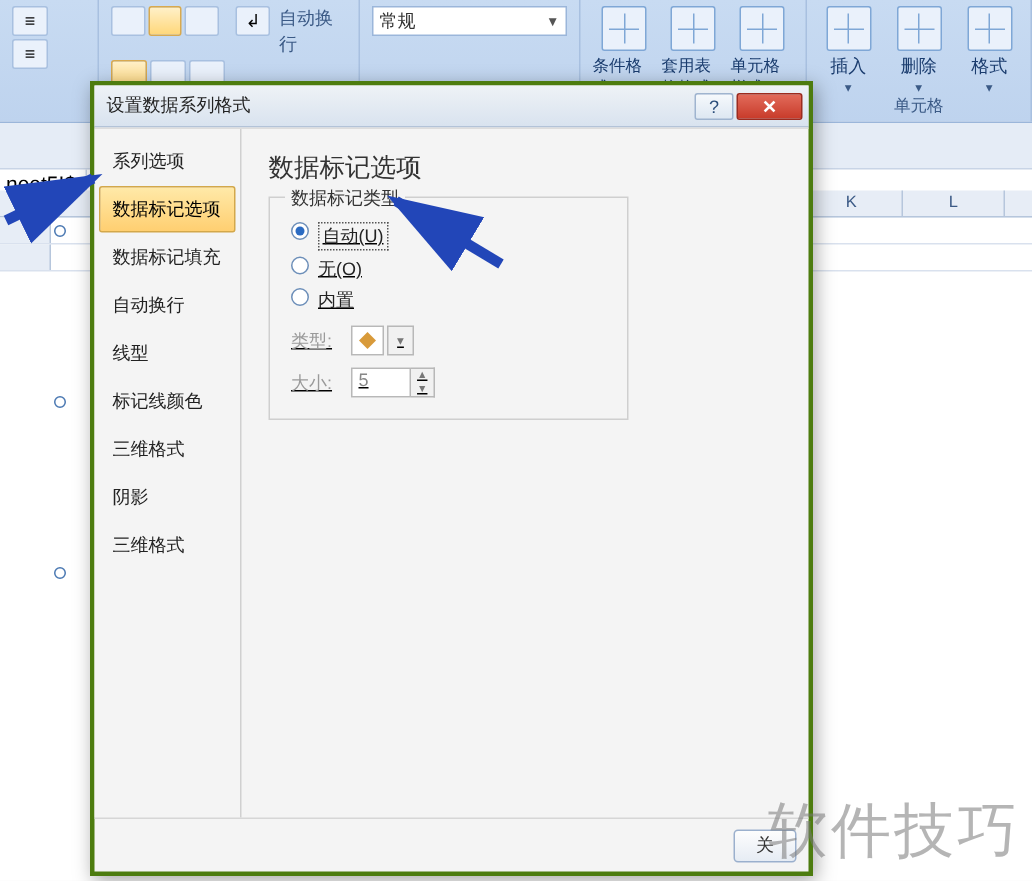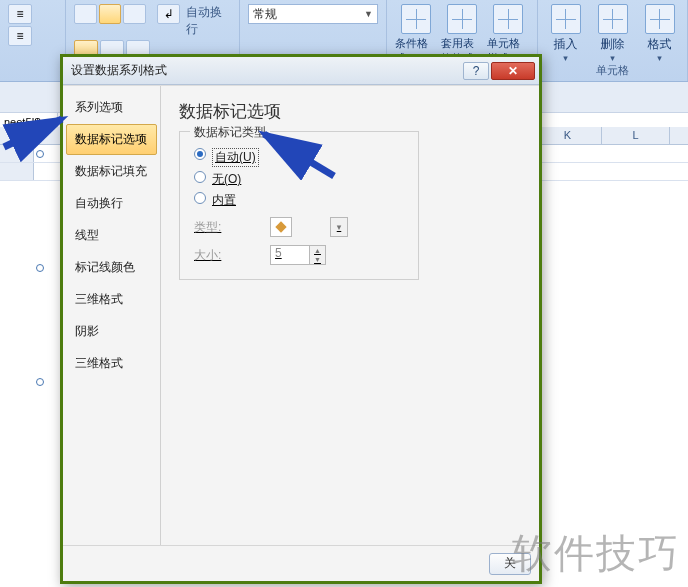--- a/index.html
+++ b/index.html
@@ -88,21 +88,21 @@
     border-bottom: 1px solid #9bb6da;
   }
   .fx-row {
     position: absolute; top: 30px; left: 0; right: 0; height: 18px;
     background: #fff;
     border-top: 1px solid #c8d4e6;
     display: flex; align-items: center;
   }
   .namebox {
     width: 58px; height: 100%; border-right: 1px solid #c8d4e6;
-    font-size: 11px; padding-left: 4px;
+    font-size: 14px; padding-left: 4px;
     display: flex; align-items: center; white-space: nowrap; overflow: hidden;
   }
   .fx-label { padding: 0 6px; font-style: italic; color: #555; font-size: 11px; }
 
   
   .sheet {
     position: absolute;
     top: 127px; left: 0; right: 0; bottom: 0;
     background: #fff;
   }
@@ -233,21 +233,20 @@
     content: ""; width: 6px; height: 6px; border-radius: 50%;
     background: #2b6bc2;
   }
   .radio-label { font-size: 12px; color: #222; }
   .radio-label.focused {
     border: 1px dotted #555; padding: 0 2px;
   }
   .disabled-row {
     display: flex; align-items: center;
     margin-top: 8px;
-    gap: 36px;
   }
   .disabled-label { width: 40px; color: #9a9a9a; font-size: 12px; }
   .type-swatch {
     width: 22px; height: 20px; border: 1px solid #b8b8b8;
     background: #fff; display: flex; align-items: center; justify-content: center;
     margin-right: 2px;
   }
   .diamond {
     width: 8px; height: 8px; background: #d89a3a;
     transform: rotate(45deg);

